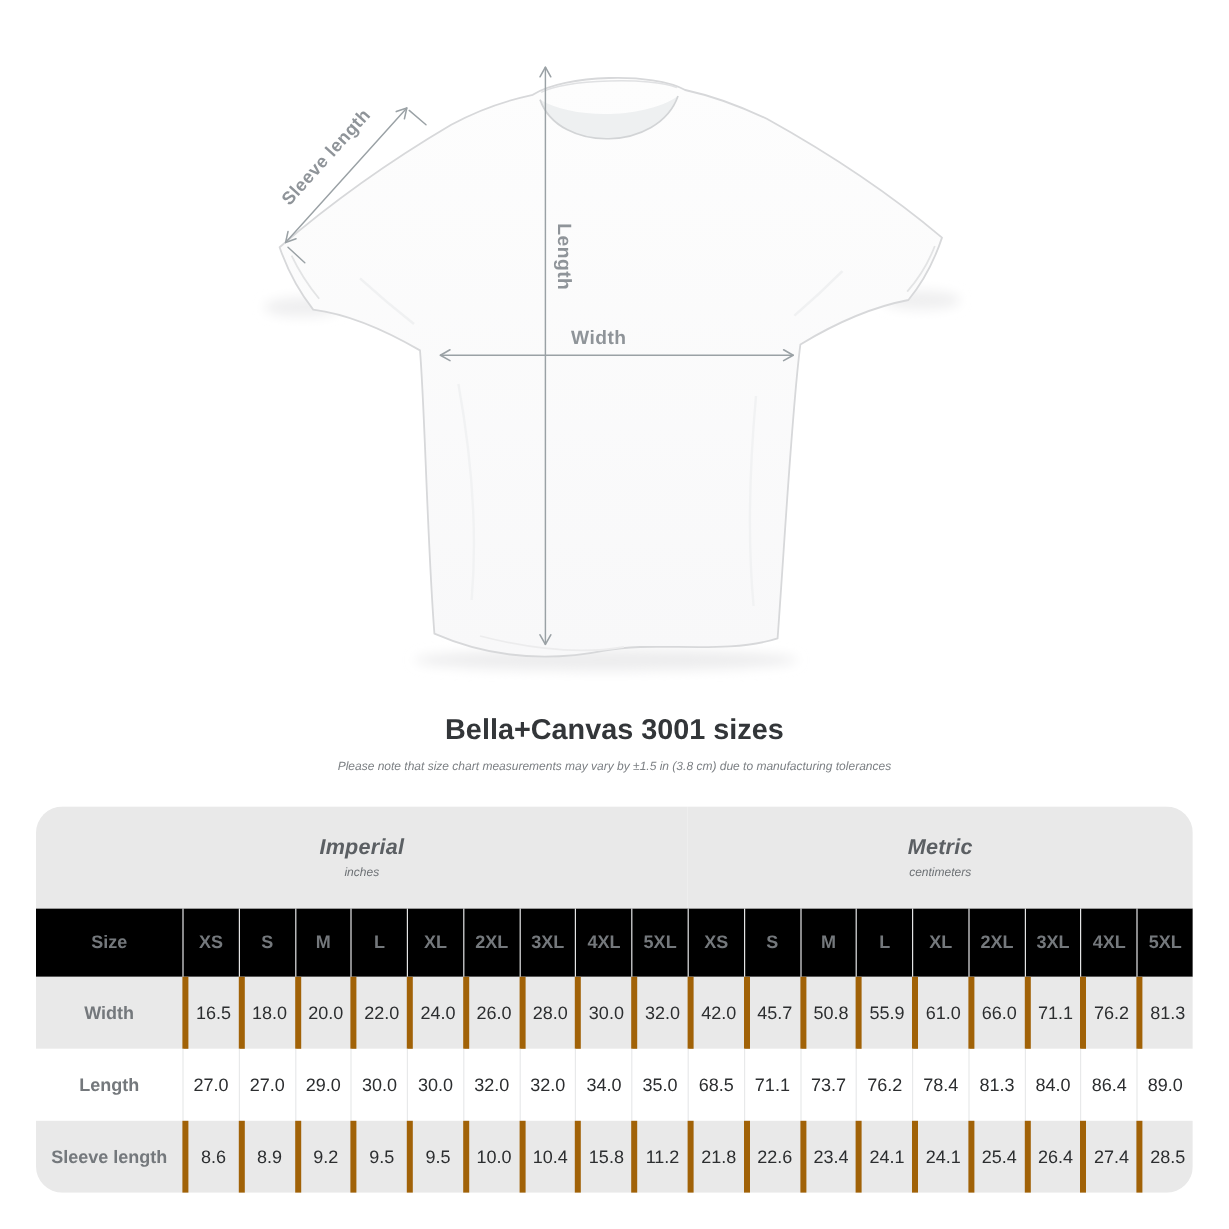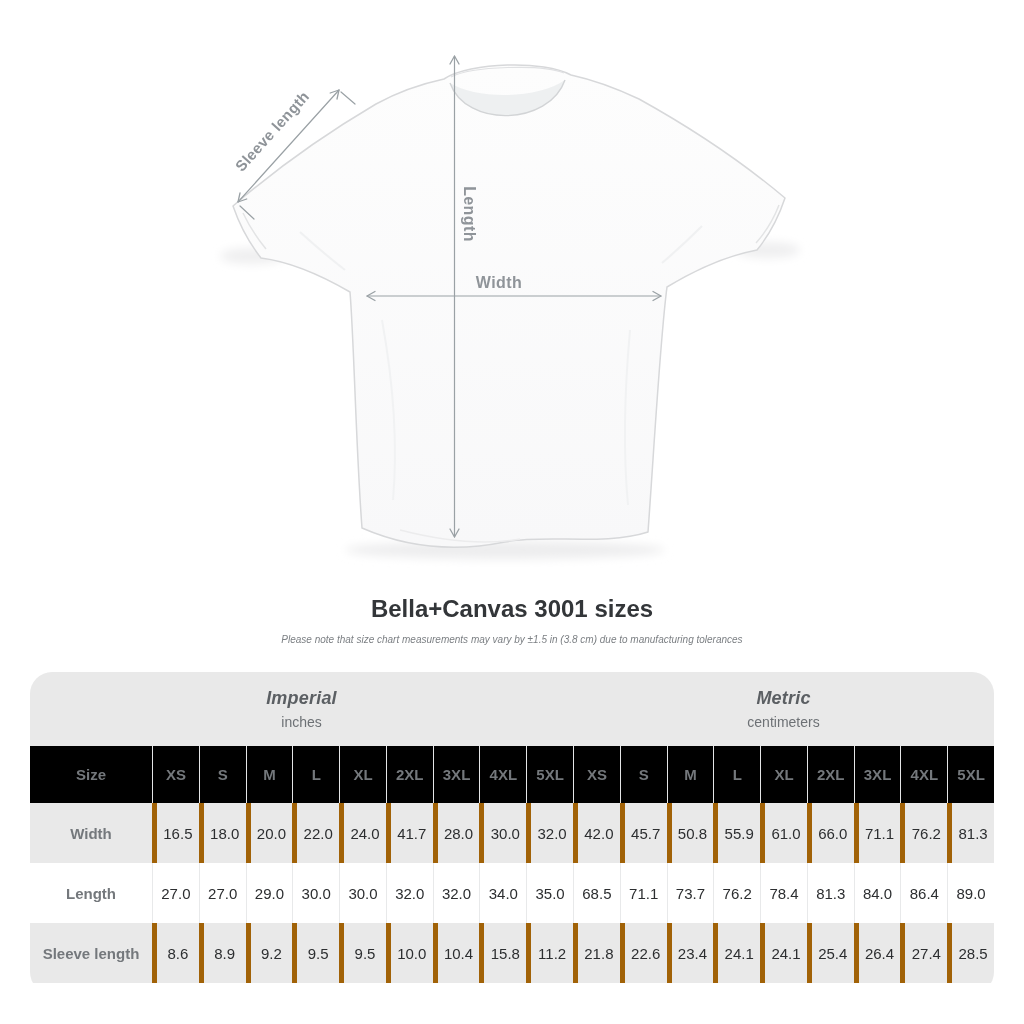--- a/index.html
+++ b/index.html
@@ -16,31 +16,31 @@
   .dim-length { left:469px; top:214px; font-size:16px; transform:translate(-50%,-50%) rotate(90deg); }
   .dim-width  { left:499px; top:283px; font-size:16px; transform:translate(-50%,-50%); }
 
   
   .title { position:absolute; left:0; right:0; top:595px; text-align:center; font-size:24px; font-weight:bold; color:#333639; }
   .note  { position:absolute; left:0; right:0; top:634px; text-align:center; font-size:10px; font-style:italic; color:#7b7f83; }
 
   
   .size-table { position:absolute; left:30px; top:672px; width:964px; height:322px; border-radius:22px; overflow:hidden; }
   .trow { display:grid; grid-template-columns:122px repeat(18, 1fr); }
-  .trow.band   { height:74px; }
+  .trow.band   { height:85px; }
   .trow.szrow  { height:57px; background:#000000; }
   .trow.datarow{ height:60px; }
   .trow.gray   { background:#e9e9e9; }
   .trow.white  { background:#ffffff; }
 
   .bcell { background:#e9e9e9; display:flex; flex-direction:column; align-items:center; justify-content:center; }
   .bcell.imp { grid-column:1/11; }
   .bcell.met { grid-column:11/20; }
   .gl { font-style:italic; font-weight:bold; font-size:18px; color:#5b5f63; letter-spacing:.2px; }
-  .gu { font-size:14px; color:#6d7175; margin-top:5px; }
+  .gu { font-style:italic; font-size:10px; color:#6d7175; margin-top:5px; }
 
   .c { display:flex; align-items:center; justify-content:center; font-size:15px; }
   .sz { font-weight:bold; color:#74787c; }
   .rl { font-weight:bold; color:#74787c; }
   .v  { color:#2c2e30; }
 
   .szrow  .c:nth-child(n+2) { border-left:1px solid #e4e5e6; }
   .datarow.gray  .c:nth-child(n+2) { border-left:5px solid #a16207; }
   .datarow.white .c:nth-child(n+2) { border-left:1px solid #e8e9ea; }
 </style>
@@ -155,21 +155,21 @@
       <div class="c sz">5XL</div>
     </div>
 
     <div class="trow datarow gray">
       <div class="c rl">Width</div>
       <div class="c v">16.5</div>
       <div class="c v">18.0</div>
       <div class="c v">20.0</div>
       <div class="c v">22.0</div>
       <div class="c v">24.0</div>
-      <div class="c v">41.7</div>
+      <div class="c v">26.0</div>
       <div class="c v">28.0</div>
       <div class="c v">30.0</div>
       <div class="c v">32.0</div>
       <div class="c v">42.0</div>
       <div class="c v">45.7</div>
       <div class="c v">50.8</div>
       <div class="c v">55.9</div>
       <div class="c v">61.0</div>
       <div class="c v">66.0</div>
       <div class="c v">71.1</div>

